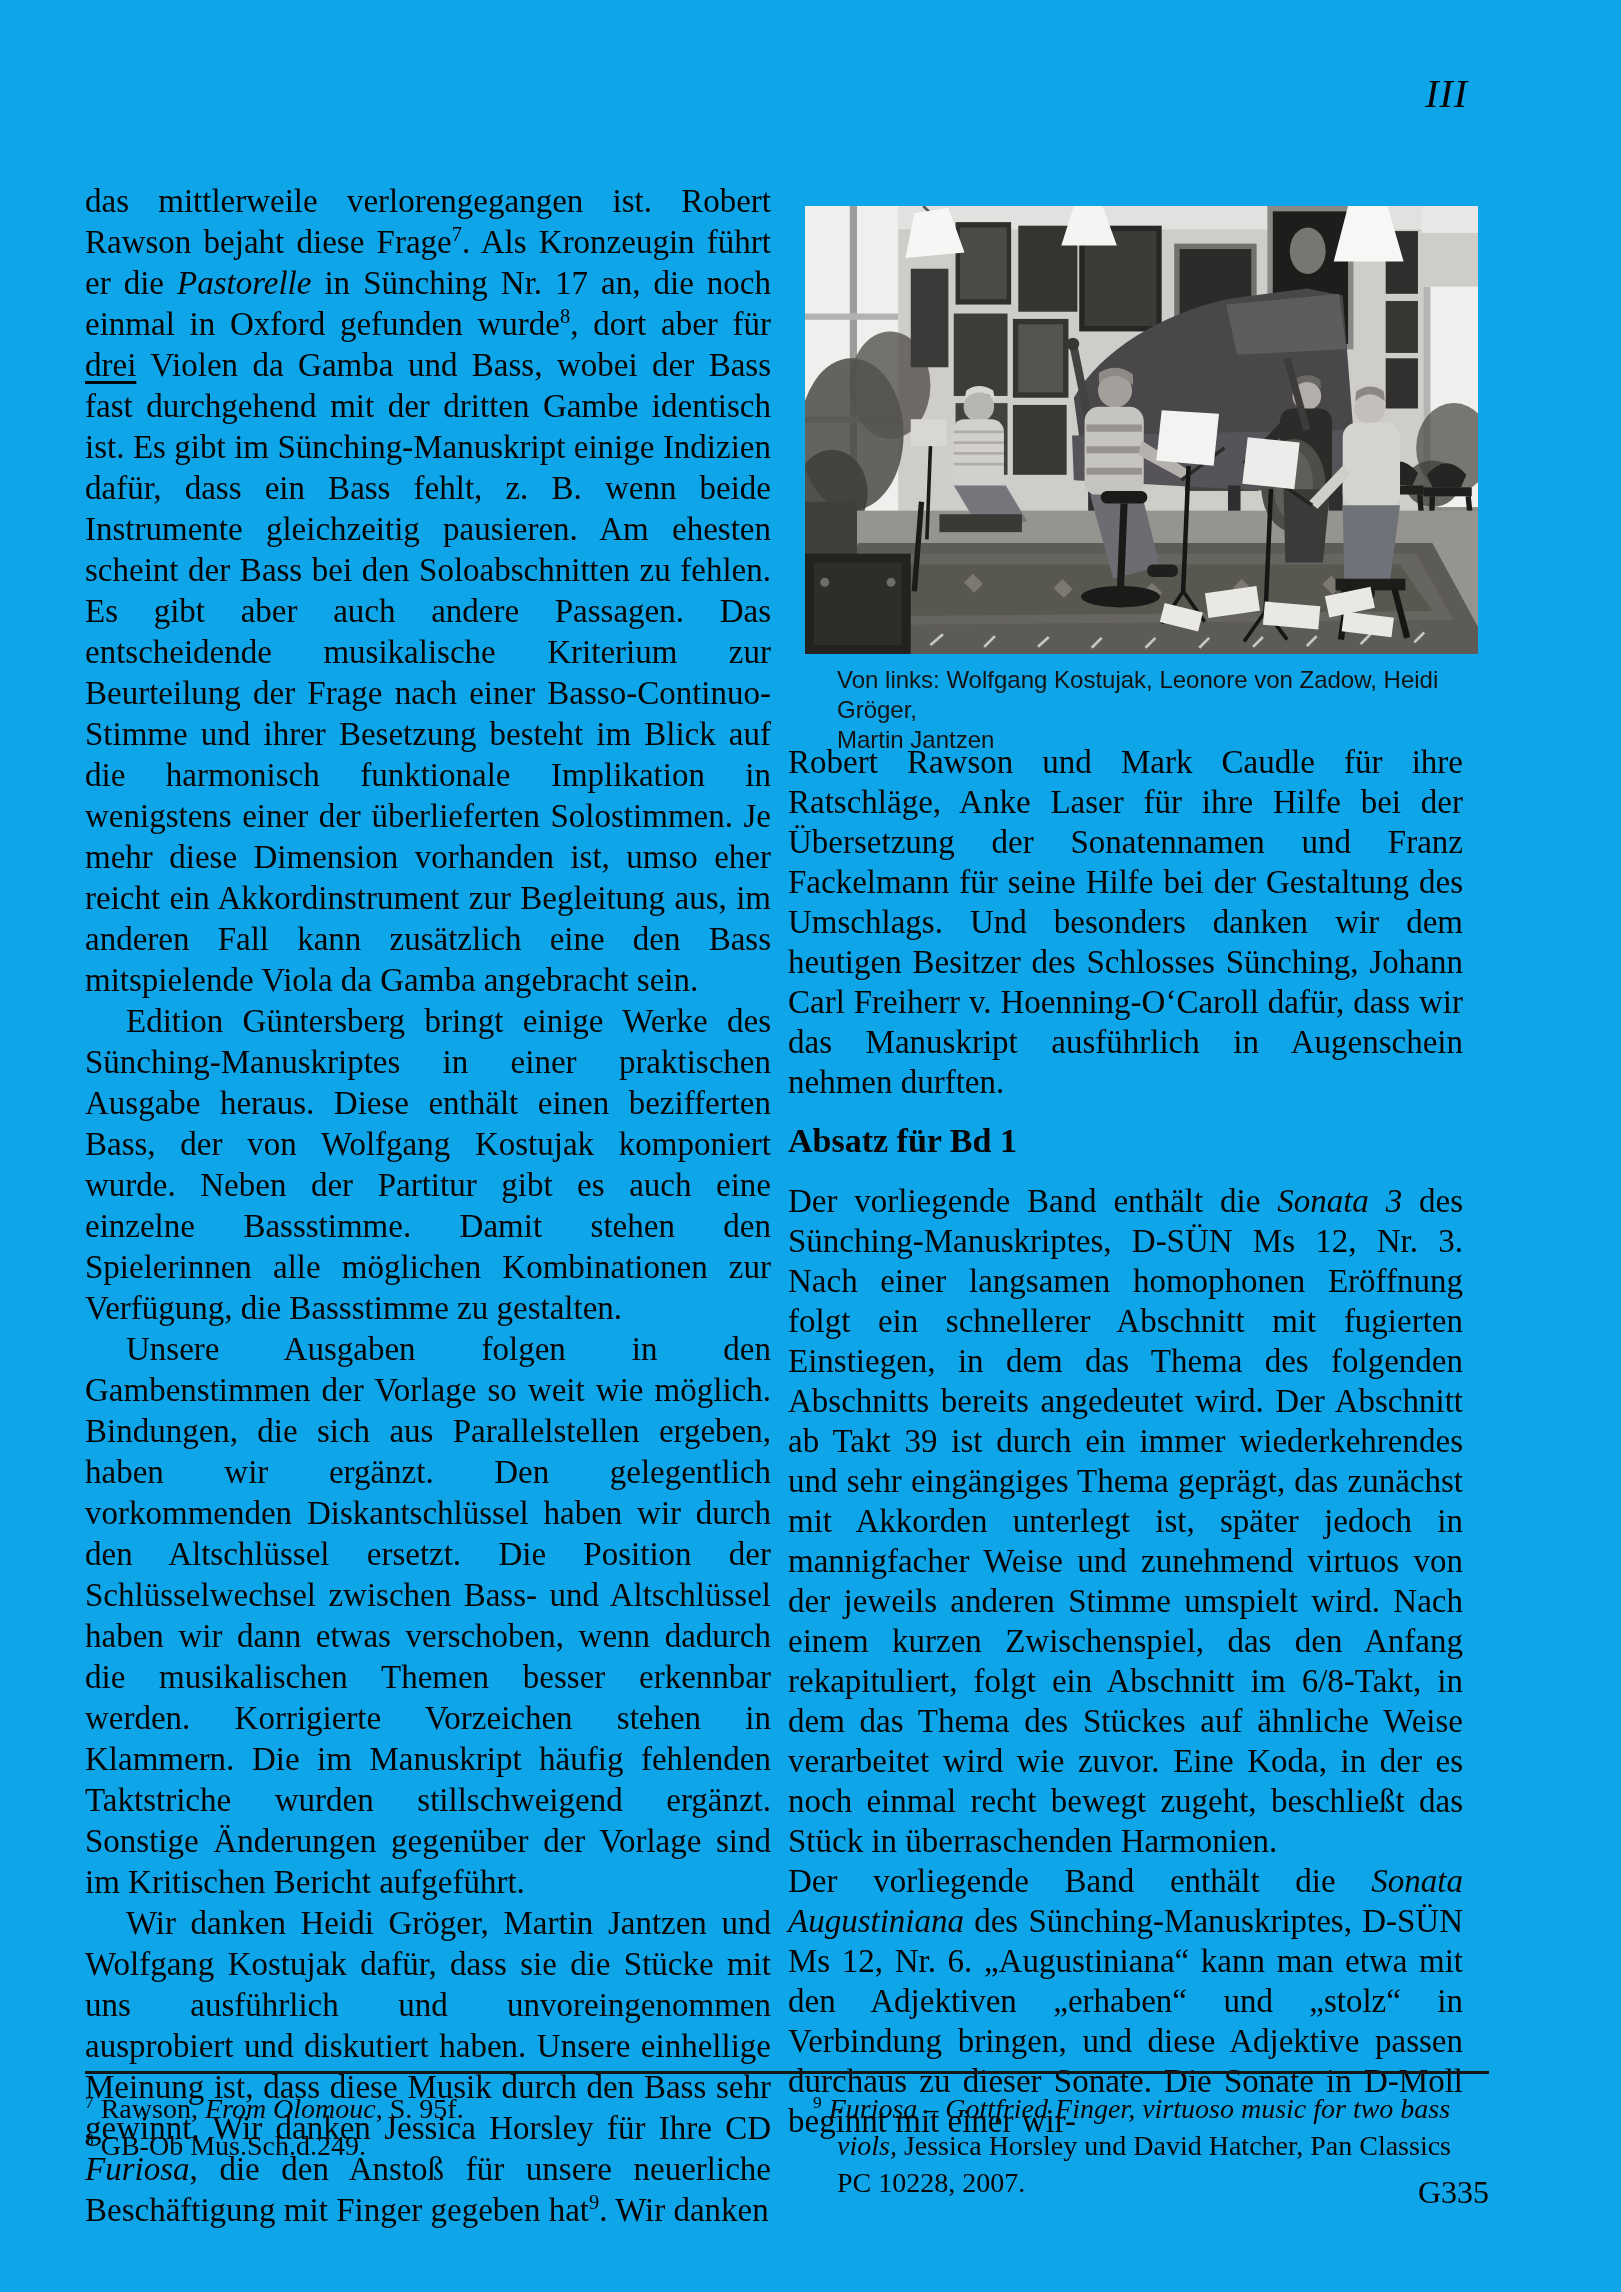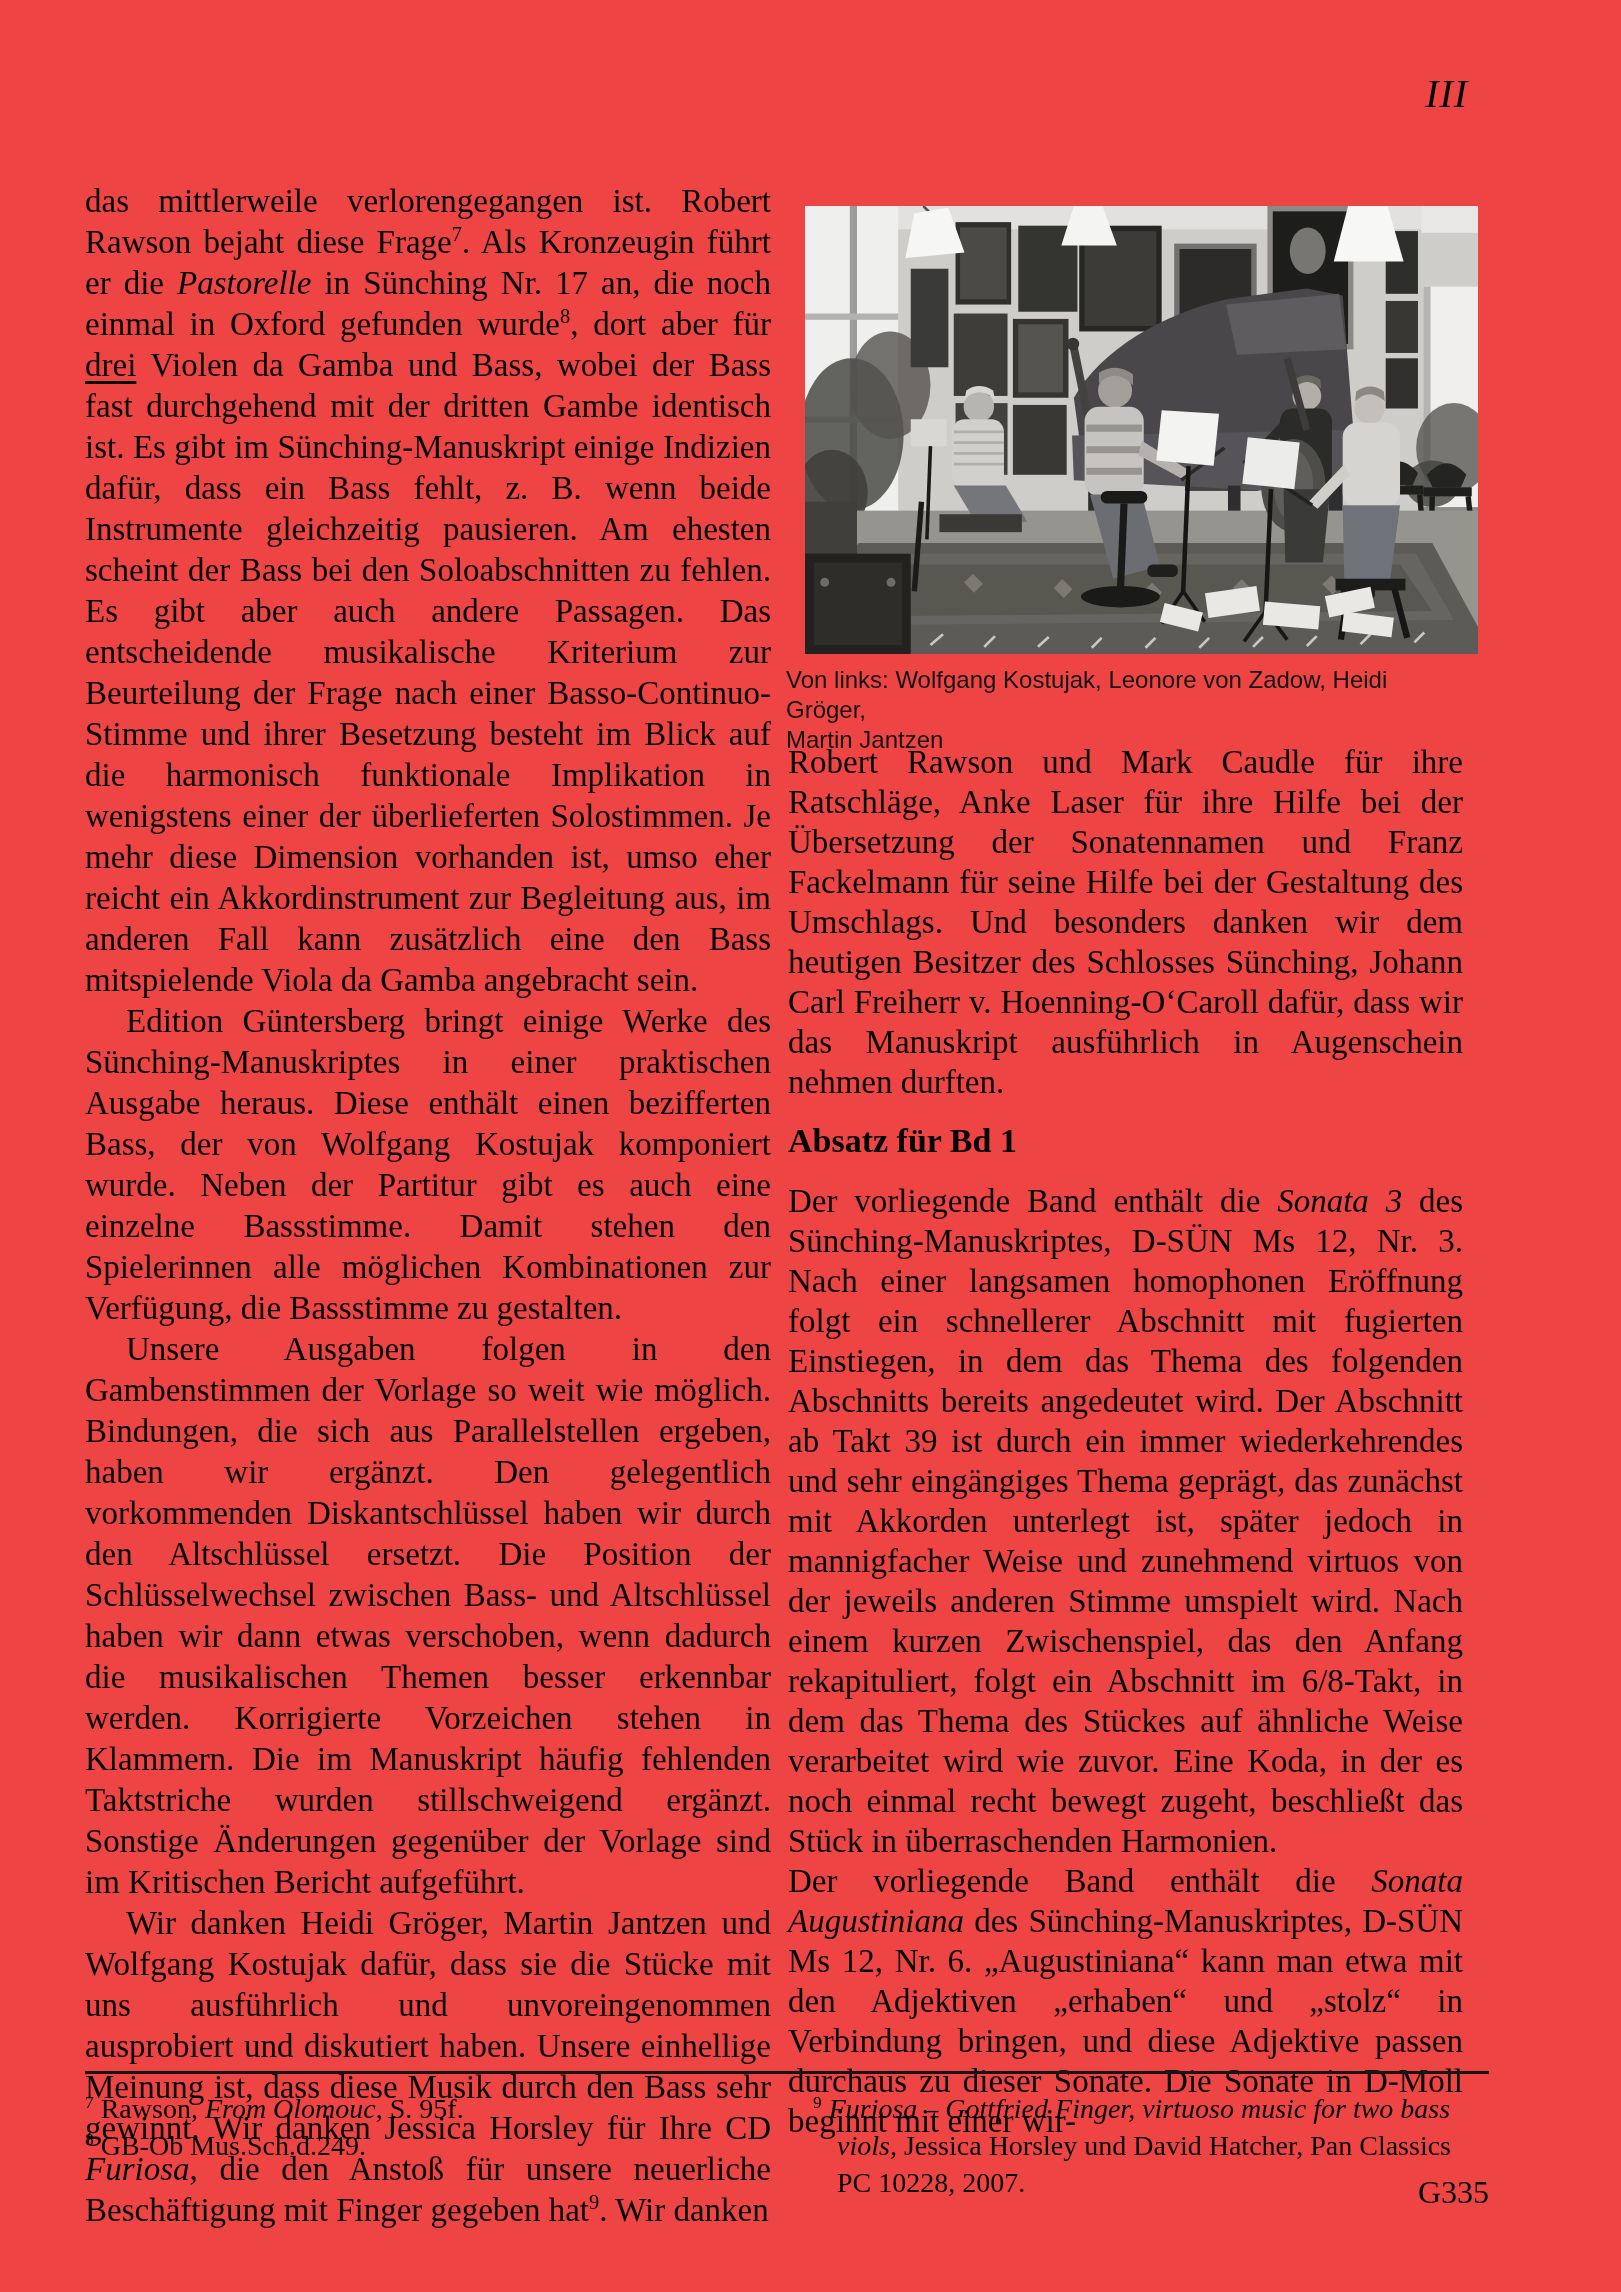--- a/index.html
+++ b/index.html
@@ -1,20 +1,20 @@
 <!DOCTYPE html>
 <html lang="de" style="font-size:14.3px"><head>
 <meta charset="utf-8">
 <style>
   html,body{margin:0;padding:0;}
   body{background:#888;}
   #page{
     position:relative;
     width:1622px;height:2293px;
-    background:#ef4444;
+    background:#0ea5e9;
     margin:0 auto;
     overflow:hidden;
     font-family:"Liberation Serif","DejaVu Serif",serif;
     color:#050505;
   }
   
   .pagenum{
     position:absolute;top:70px;right:154px;
     font-size:40px;font-style:italic;letter-spacing:0.9px;
   }
@@ -29,21 +29,21 @@
     font-size:34px;line-height:41px;font-weight:bold;text-align:left;
   }
   .run-i{font-style:italic;}
   .run-b{font-weight:normal;}
   .run-u{text-decoration:underline;text-underline-offset:4.5px;}
   sup.fnmark{font-size:62%;line-height:0;vertical-align:super;}
   
   #photo-wrap{position:absolute;left:805px;top:206px;width:673px;height:448px;}
   #photo-wrap svg{display:block;width:100%;height:100%;}
   #caption{
-    position:absolute;left:786px;top:665px;width:670px;
+    position:absolute;left:837px;top:665px;width:670px;
     font-family:"Liberation Sans","DejaVu Sans",sans-serif;
     font-size:24px;line-height:30px;color:#131313;text-align:left;
   }
   
   #fnrule{position:absolute;left:85px;top:2071px;width:1404px;height:2.7px;background:#161616;}
   .fncol{position:absolute;top:2090px;font-size:28px;line-height:37px;text-align:left;}
   #fn-left{left:85px;width:686px;}
   #fn-right{left:813px;width:675px;}
   .footnote{padding-left:24px;text-indent:-24px;margin:0;}
   .footnote sup{font-size:62%;line-height:0;vertical-align:super;}

